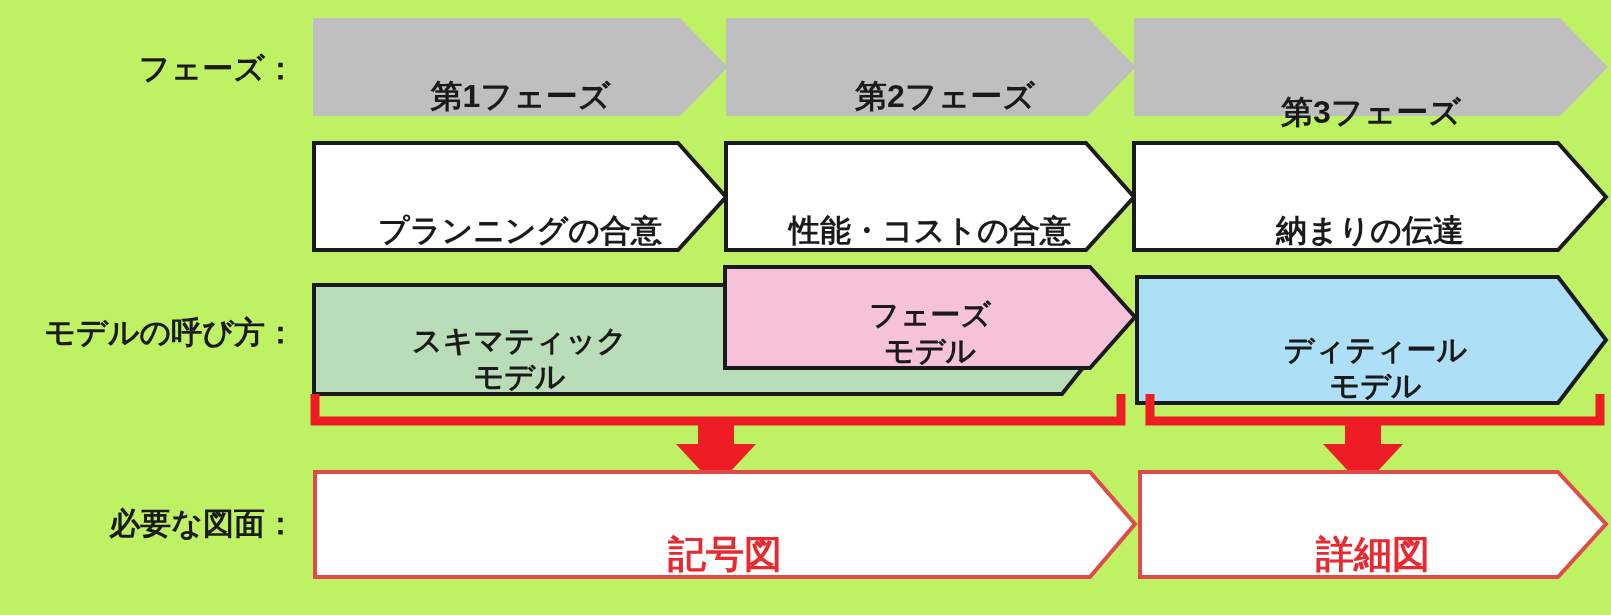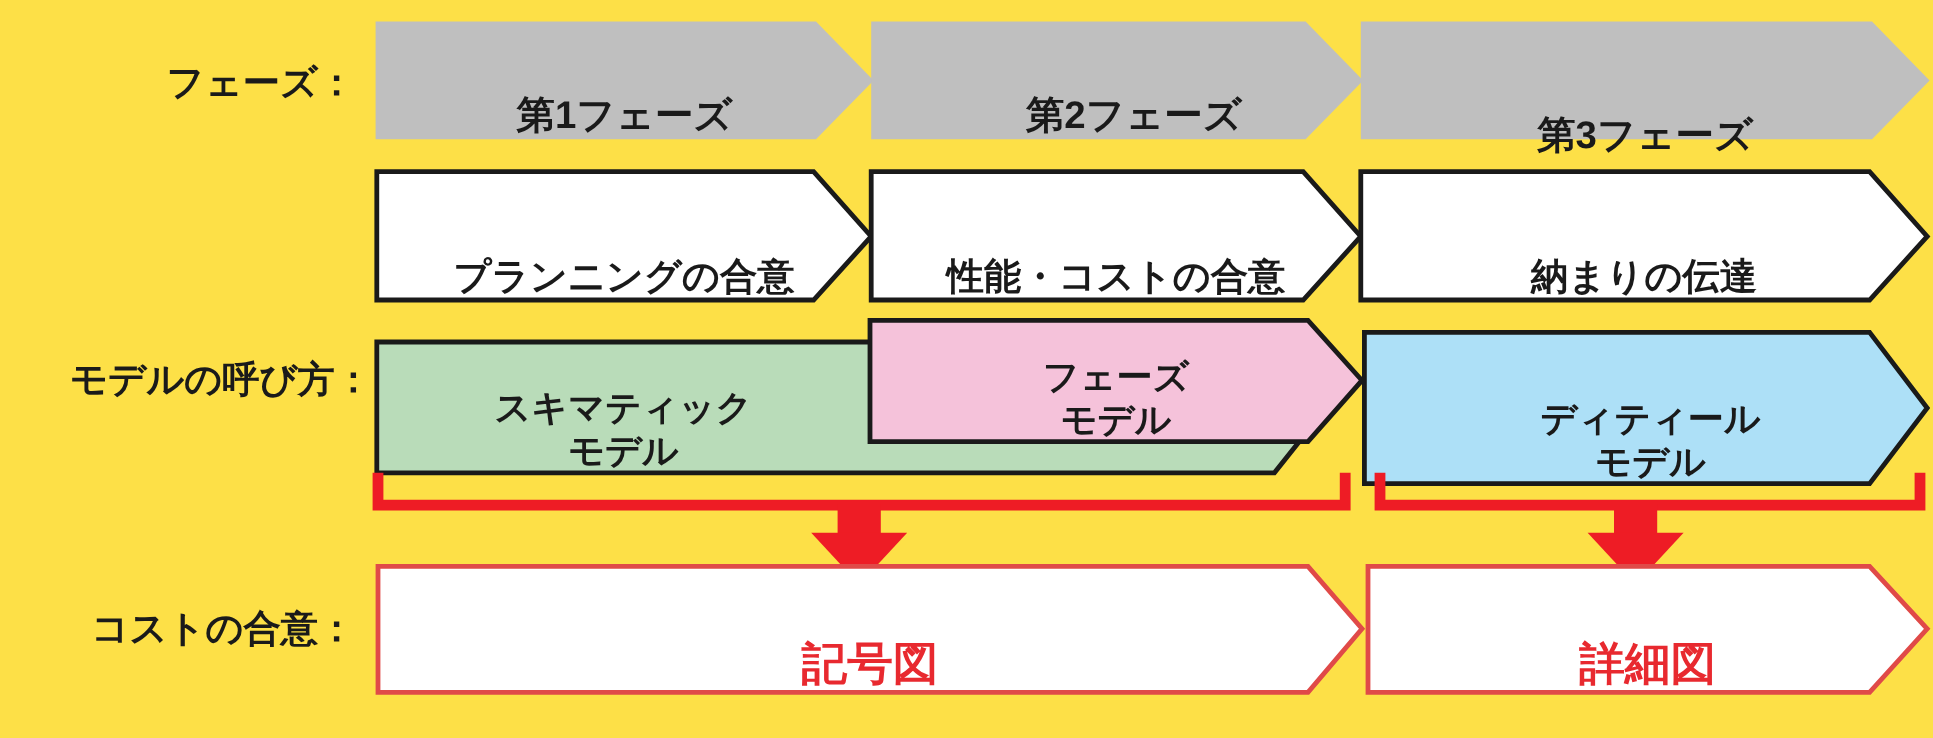--- a/index.html
+++ b/index.html
@@ -7,21 +7,21 @@
     padding: 0;
     background: #ffffff;
   }
   body {
     font-family: "Liberation Sans", "DejaVu Sans", sans-serif;
   }
   #diagram-root {
     position: relative;
     width: 1611px;
     height: 615px;
-    background: #fde047;
+    background: #bef264;
     overflow: hidden;
     text-decoration: underline;
   }
   .row-label-box {
     position: absolute;
     left: 0;
     width: 296px;
     text-align: right;
     font-weight: bold;
     color: #1a1a1a;
@@ -62,23 +62,23 @@
   .t-draw   { font-size: 38px; color: #e8292f; }
 </style>
 </head>
 <body>
 
 <div id="diagram-root">
 
   <div class="row-label-box" style="top:40px;height:58px;">フェーズ：</div>
 
 
-  <div class="row-label-box" style="top:288px;height:58px;margin-left:14px;">モデルの呼び方：</div>
+  <div class="row-label-box" style="top:304px;height:58px;">モデルの呼び方：</div>
 
-  <div class="row-label-box" style="top:495px;height:58px;">コストの合意：</div>
+  <div class="row-label-box" style="top:495px;height:58px;">必要な図面：</div>
 
   <svg class="svg-abs" width="1611" height="615" style="z-index:1;">
 
     <polygon points="313,18 680,18 728,67 680,116 313,116" fill="#bfbfbf"></polygon>
 
     <polygon points="726,18 1088,18 1136,67 1088,116 726,116" fill="#bfbfbf"></polygon>
 
     <polygon points="1134,18 1560,18 1608,67 1560,116 1134,116" fill="#bfbfbf"></polygon>
 
     <polygon points="314,143 678,143 726,197 678,250 314,250" fill="#ffffff" stroke="#1a1a1a" stroke-width="4"></polygon>

